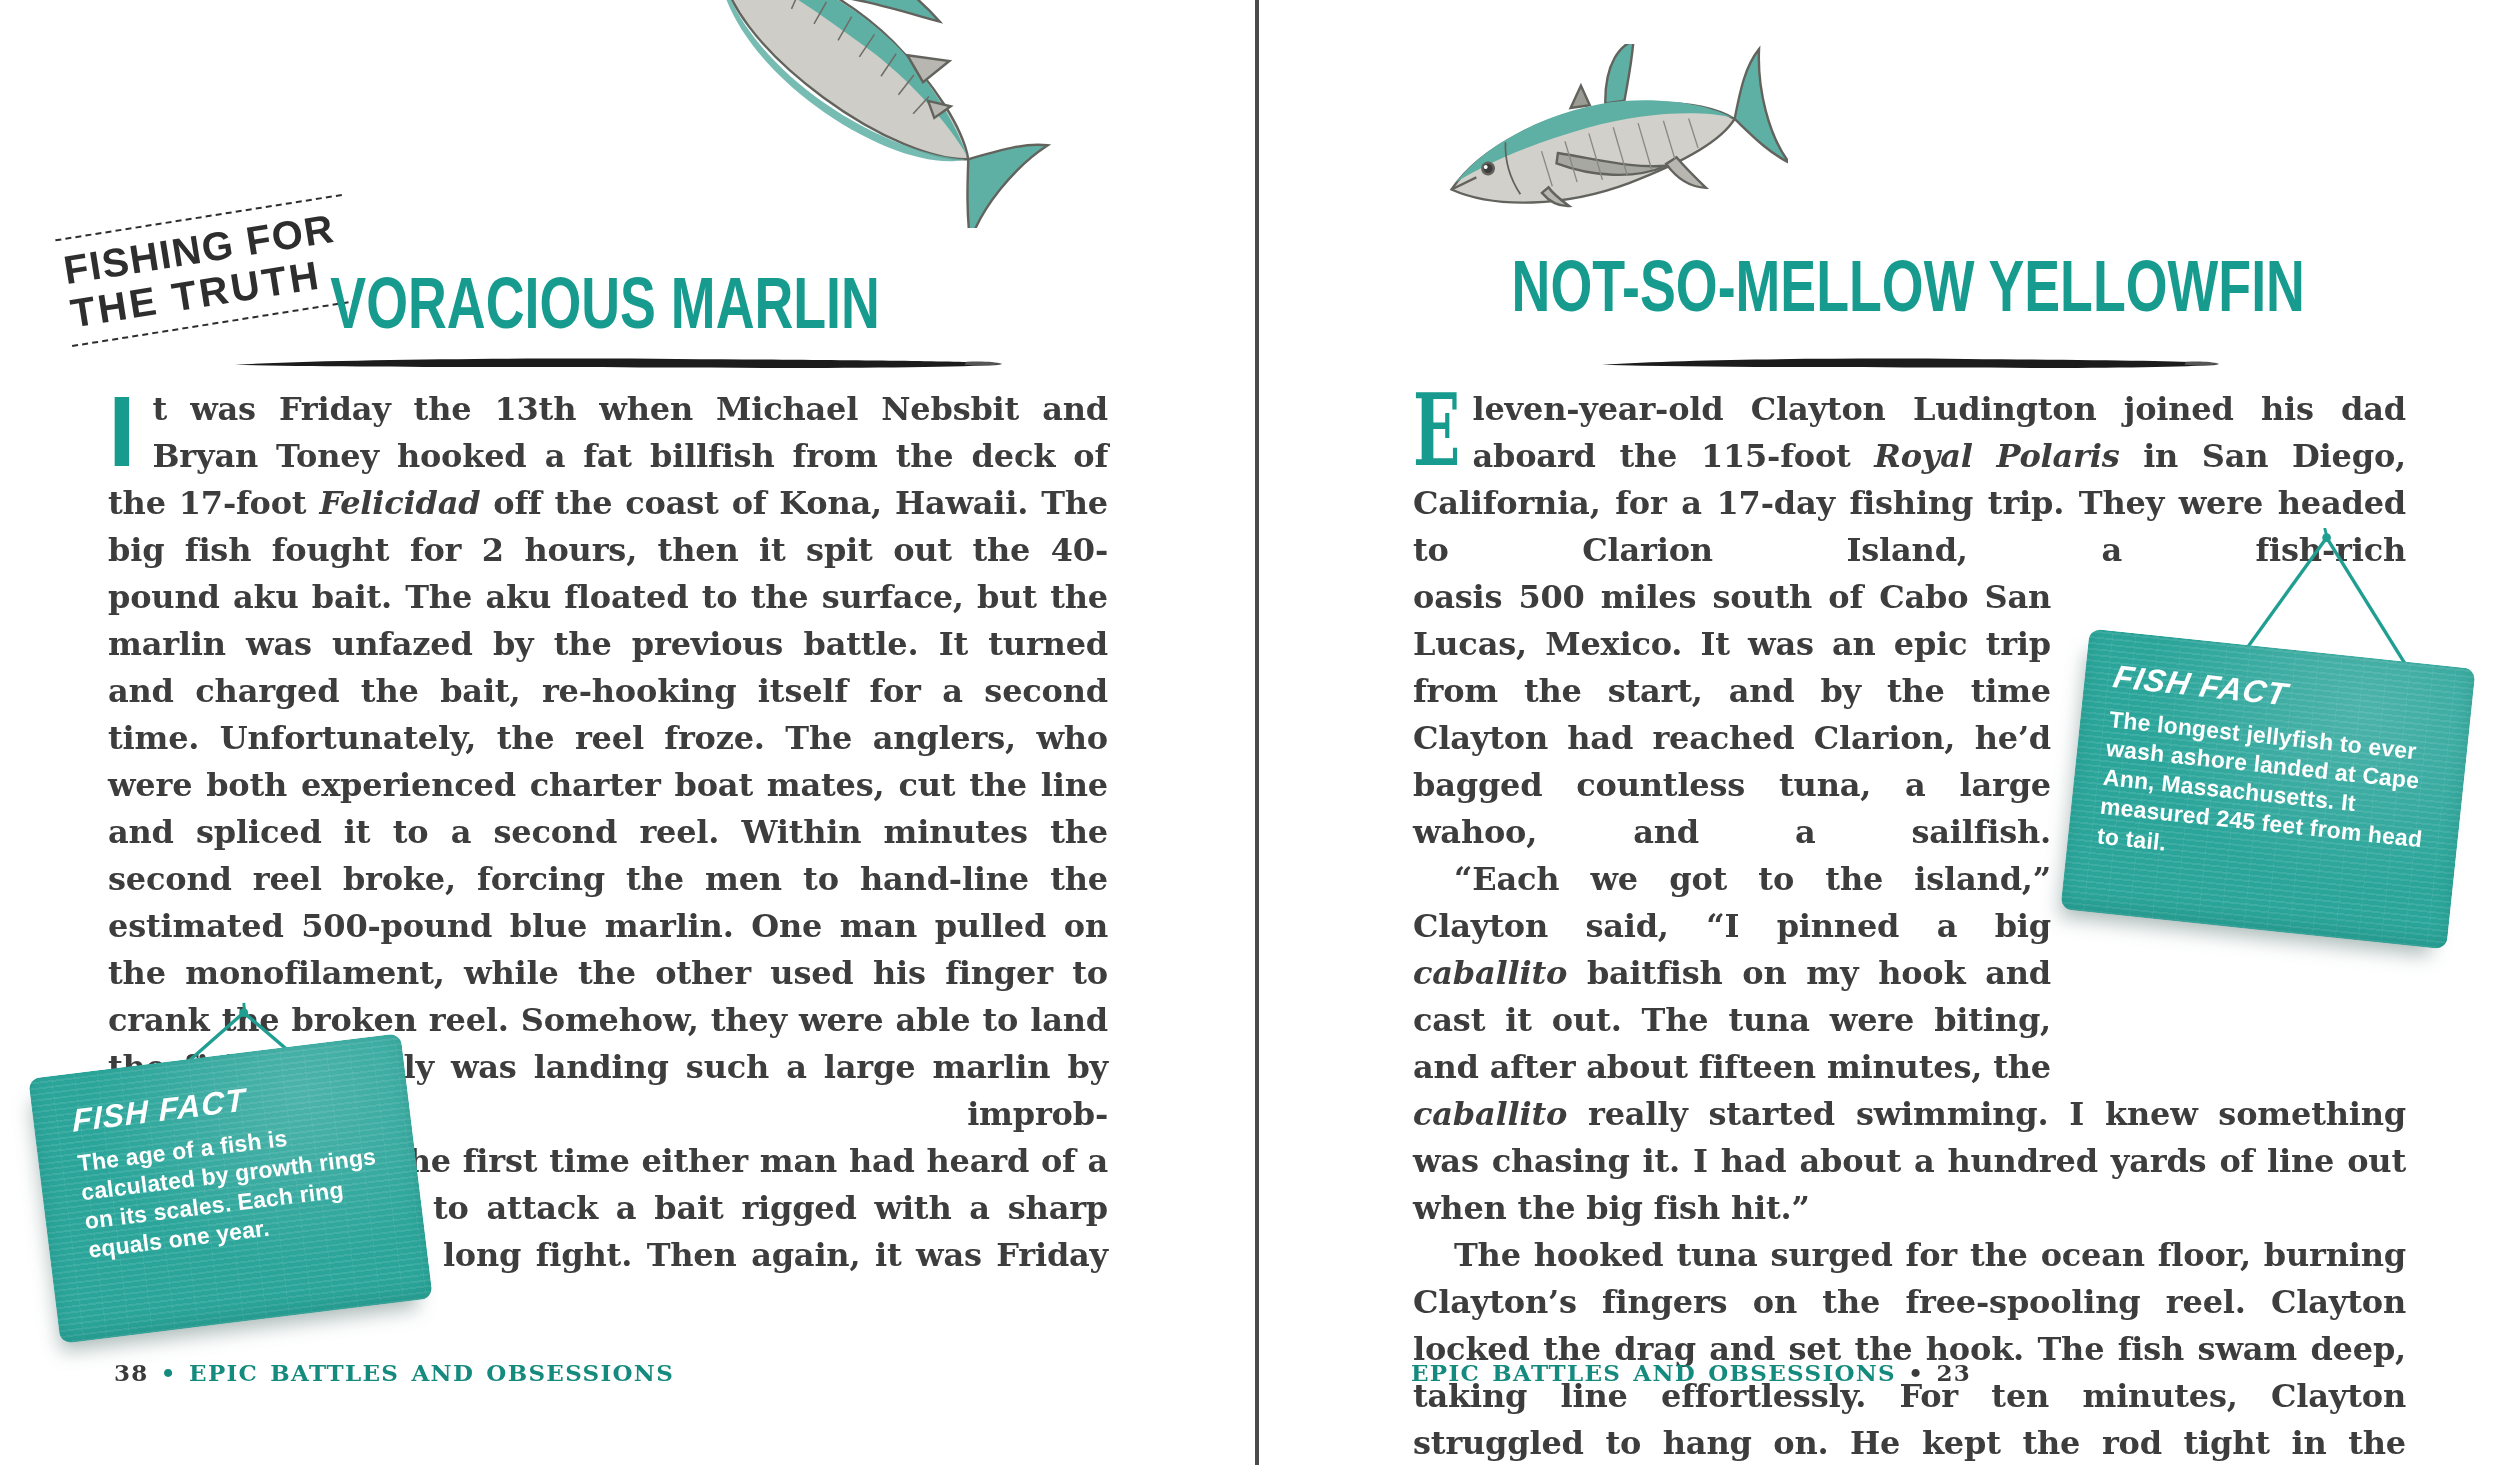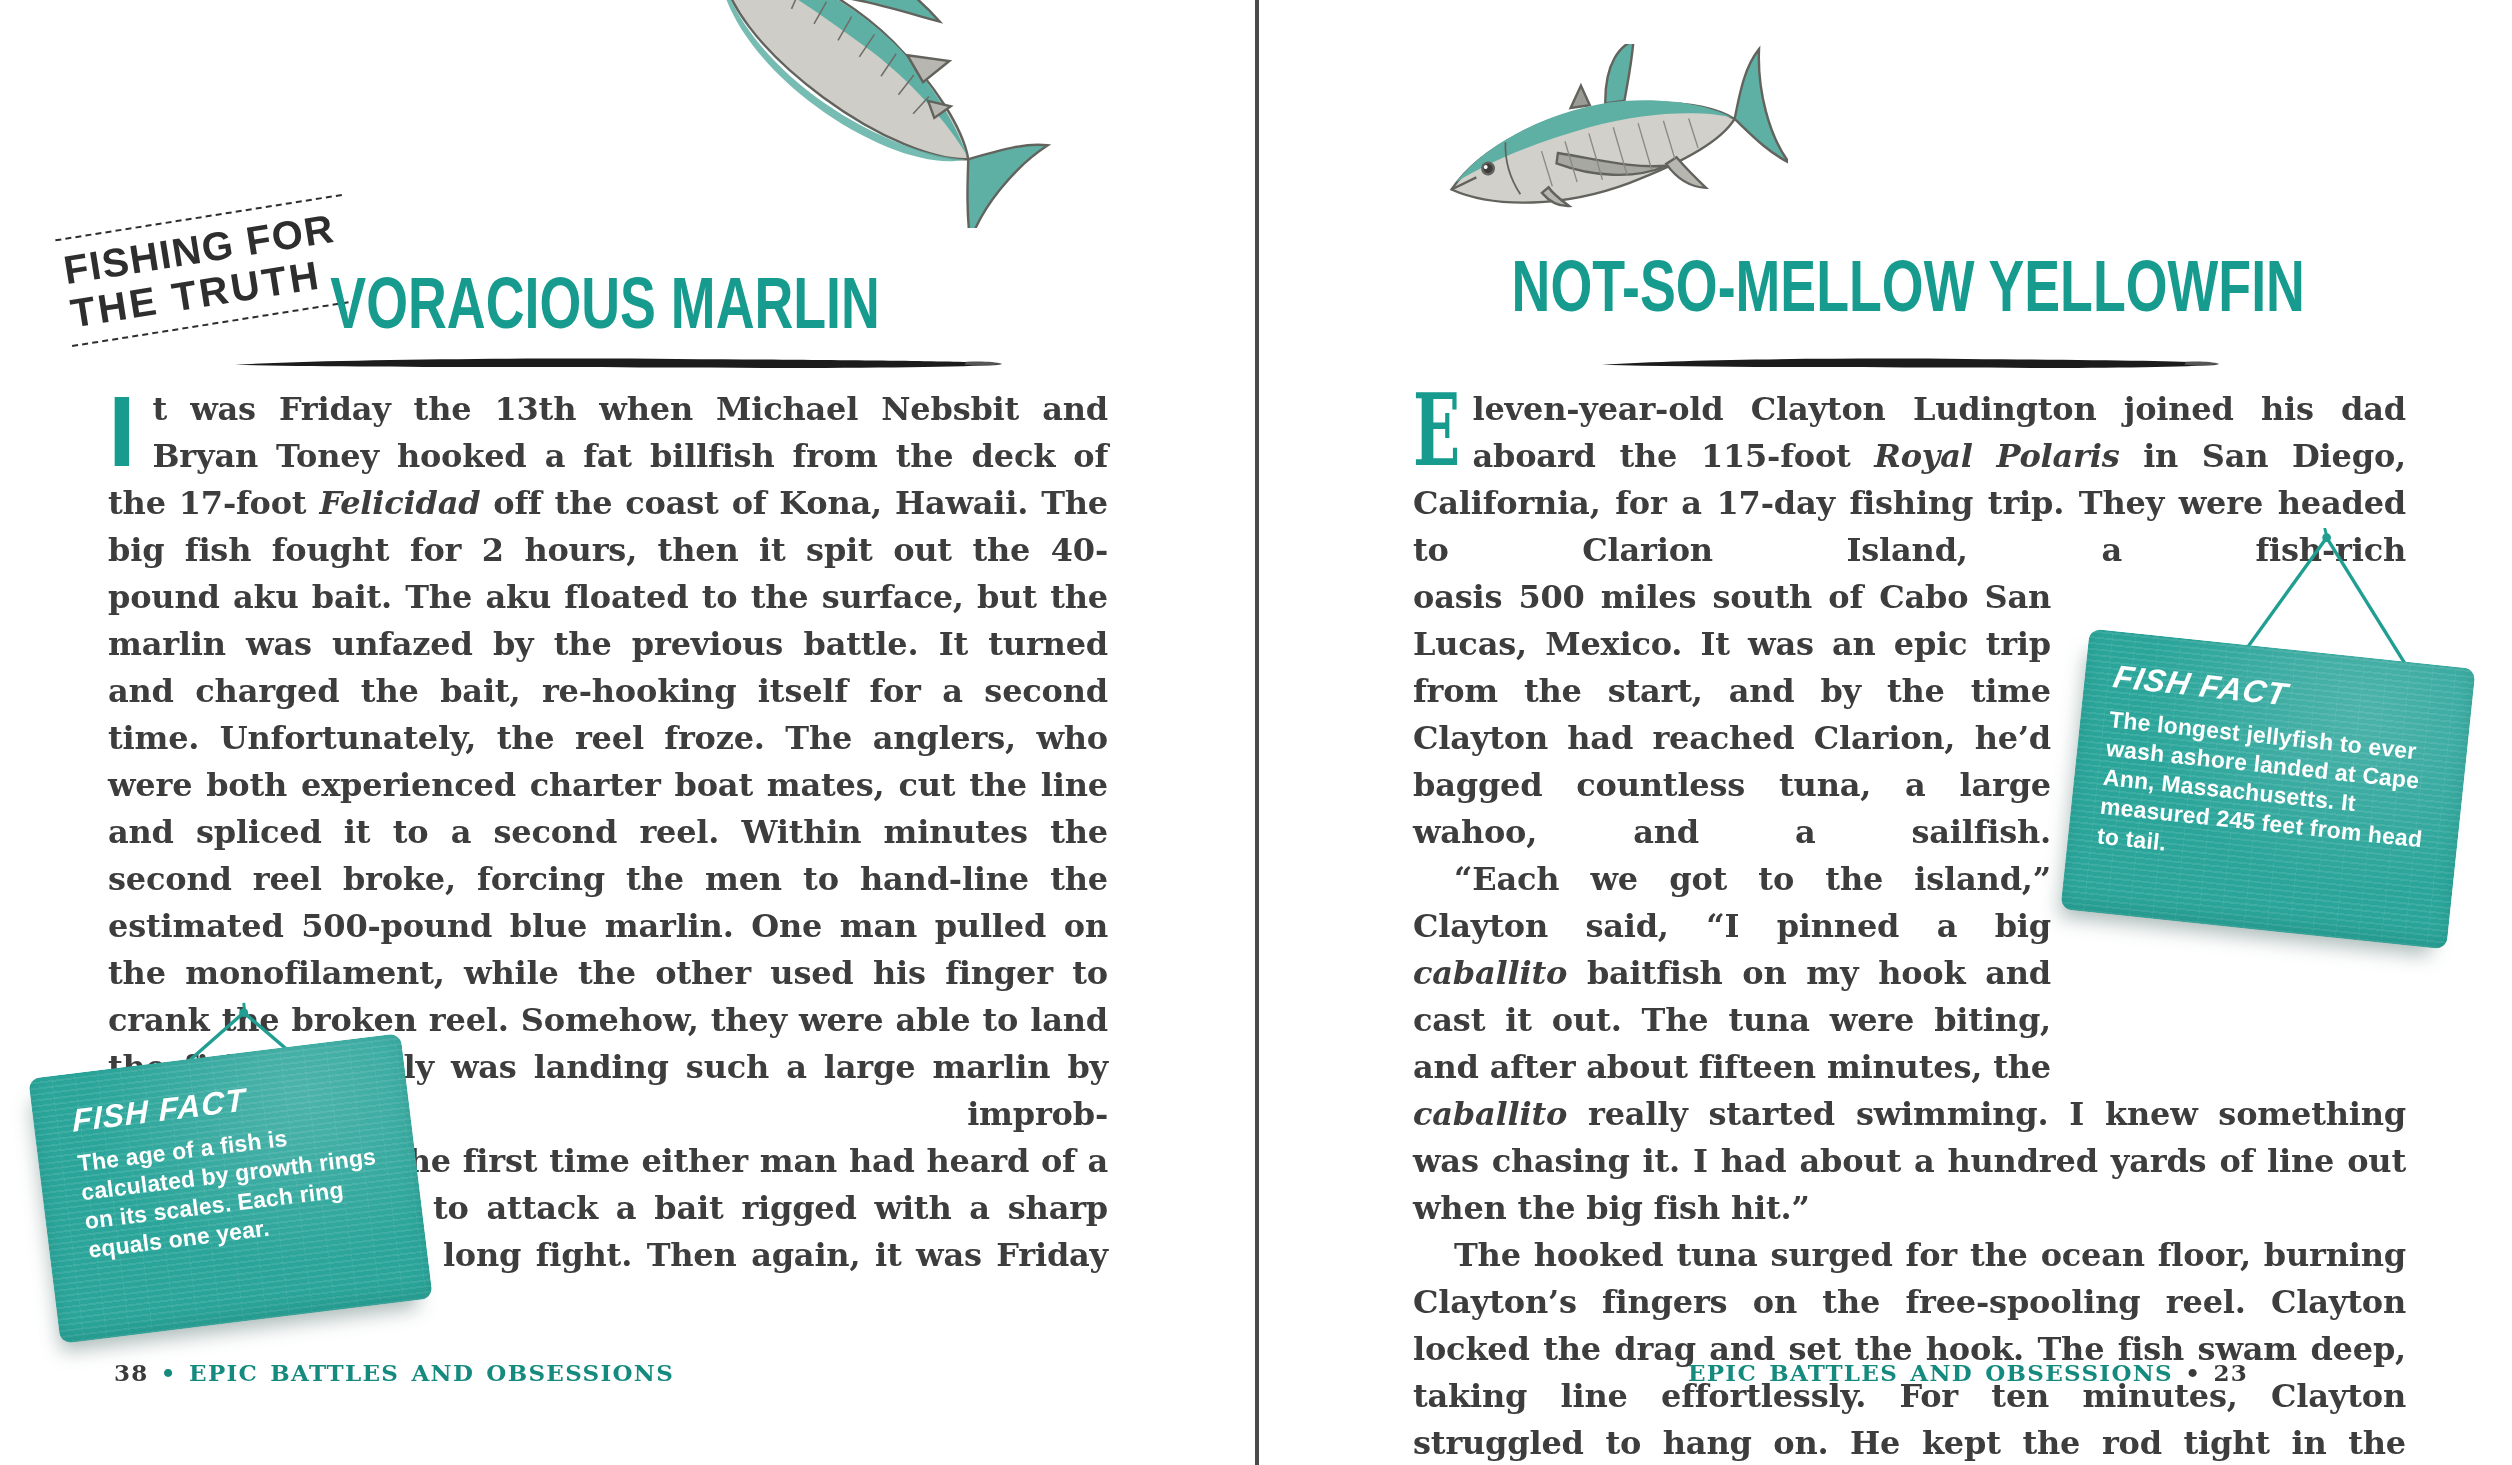--- a/index.html
+++ b/index.html
@@ -182,20 +182,20 @@
       <path d="M272 10 L364 158" stroke="#1f9e91" stroke-width="3.5" fill="none"></path>
       <path d="M270 0 L273 12" stroke="#1f9e91" stroke-width="3" fill="none"></path>
       <circle cx="272" cy="10" r="4.5" fill="#1f9e91"></circle>
     </svg>
     <div class="fact-board board-right">
       <p class="fact-heading">FISH FACT</p>
       <p class="fact-text" style="font-size:23px">The longest jellyfish to ever wash ashore landed at Cape Ann, Massachusetts. It measured 245 feet from head to tail.</p>
     </div>
   </div>
 
-  <div class="footer" style="left:1474px;width:988px;text-align:center">
+  <div class="footer" style="left:1411px;width:988px;text-align:left">
     <span class="teal">EPIC BATTLES AND OBSESSIONS</span>
     <span class="dark">•</span>
     <span class="dark">23</span>
   </div>
 
 </div>
 
 
 </body></html>

